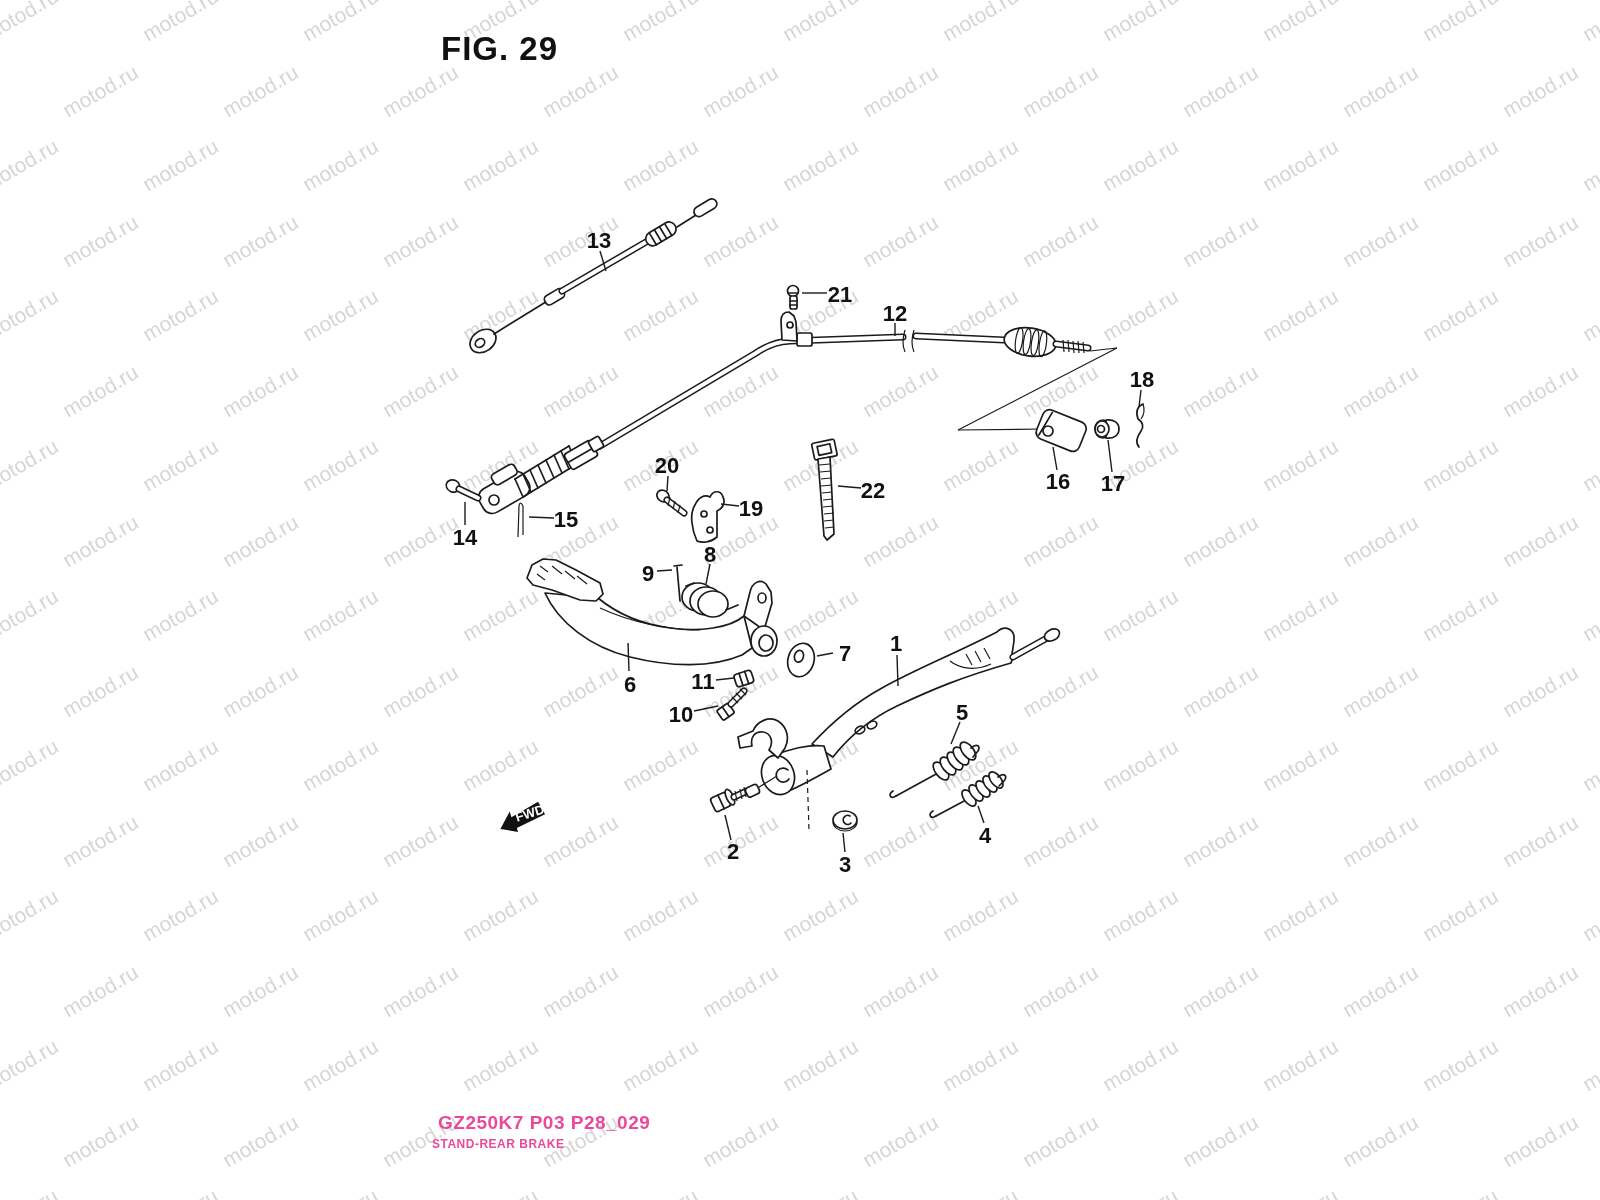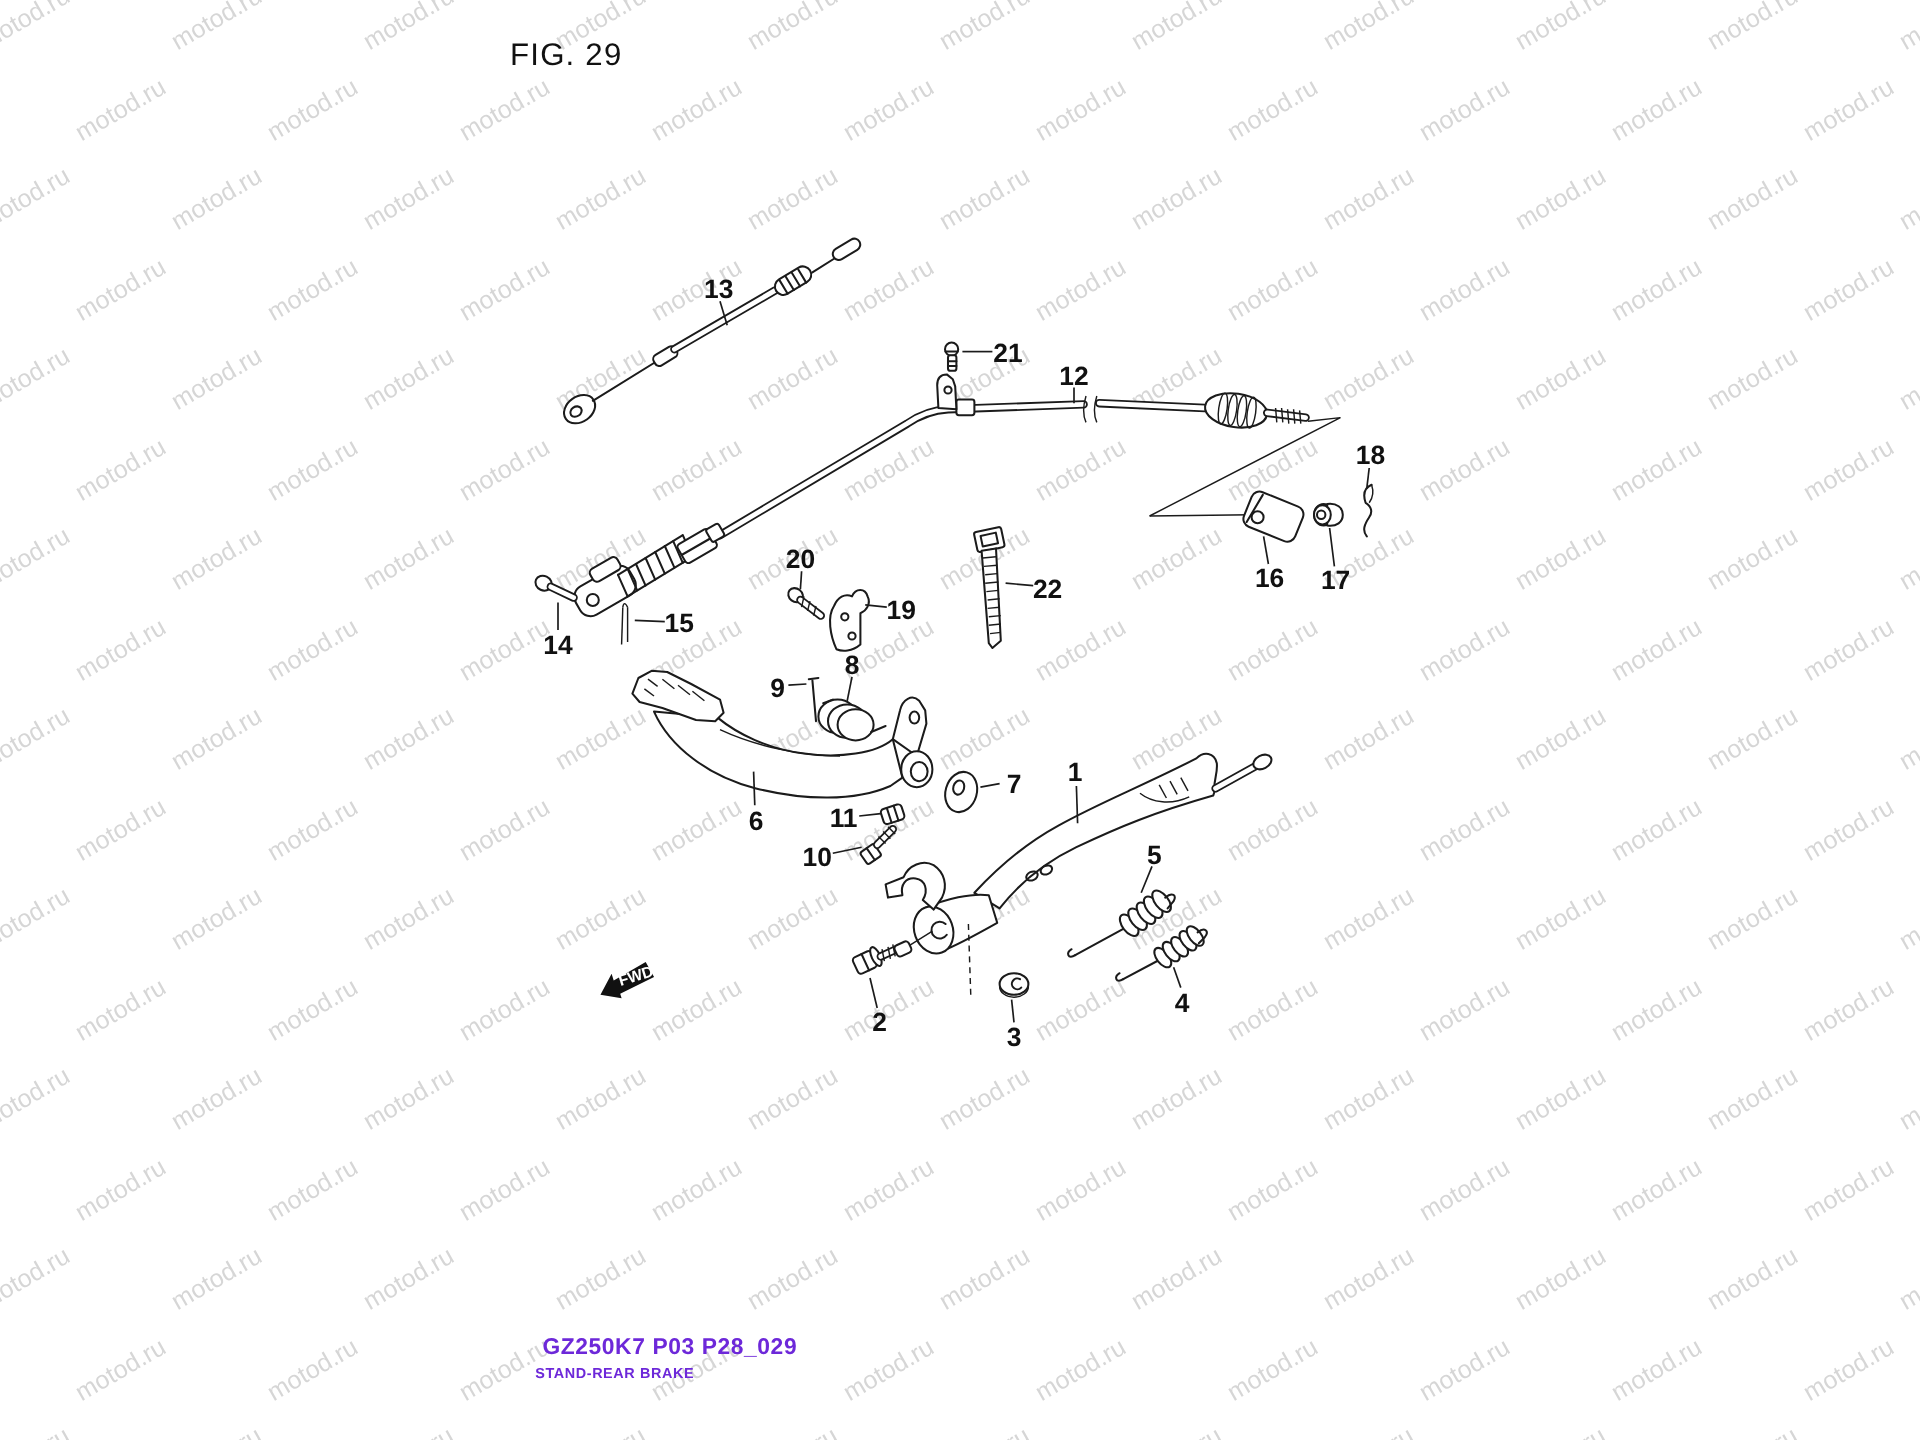--- a/index.html
+++ b/index.html
@@ -1,20 +1,20 @@
 <!DOCTYPE html>
 <html><head>
 <meta charset="utf-8">
 <style>
   html,body{margin:0;padding:0;background:#ffffff;}
   .page{position:relative;width:1600px;height:1200px;background:#ffffff;overflow:hidden;
         font-family:"Liberation Sans", sans-serif;}
-  .fig-title{position:absolute;left:425px;top:30px;font-size:26px;font-weight:normal;
+  .fig-title{position:absolute;left:441px;top:30px;font-size:33px;font-weight:bold;
              color:#111;letter-spacing:1px;}
-  .footer{position:absolute;left:446px;top:1112px;color:#6d28d9;}
+  .footer{position:absolute;left:432px;top:1112px;color:#ec4899;}
   .footer .code{font-size:19px;font-weight:bold;letter-spacing:0.5px;margin:0 0 3px 6px;}
   .footer .caption{font-size:12px;font-weight:bold;letter-spacing:0.5px;}
   svg{position:absolute;left:0;top:0;}
   .ln{stroke:#1b1b1b;stroke-width:1.7;fill:none;stroke-linecap:round;stroke-linejoin:round;}
   .lnw{stroke:#1b1b1b;stroke-width:1.7;fill:#ffffff;stroke-linejoin:round;}
   .thin{stroke:#1b1b1b;stroke-width:1.2;fill:none;}
   .tube{stroke:#1b1b1b;stroke-width:7;fill:none;stroke-linecap:round;}
   .tubew{stroke:#ffffff;stroke-width:4;fill:none;stroke-linecap:round;}
   .callout-num{font-family:"Liberation Sans",sans-serif;font-size:22px;font-weight:bold;
                fill:#111;text-anchor:middle;}

